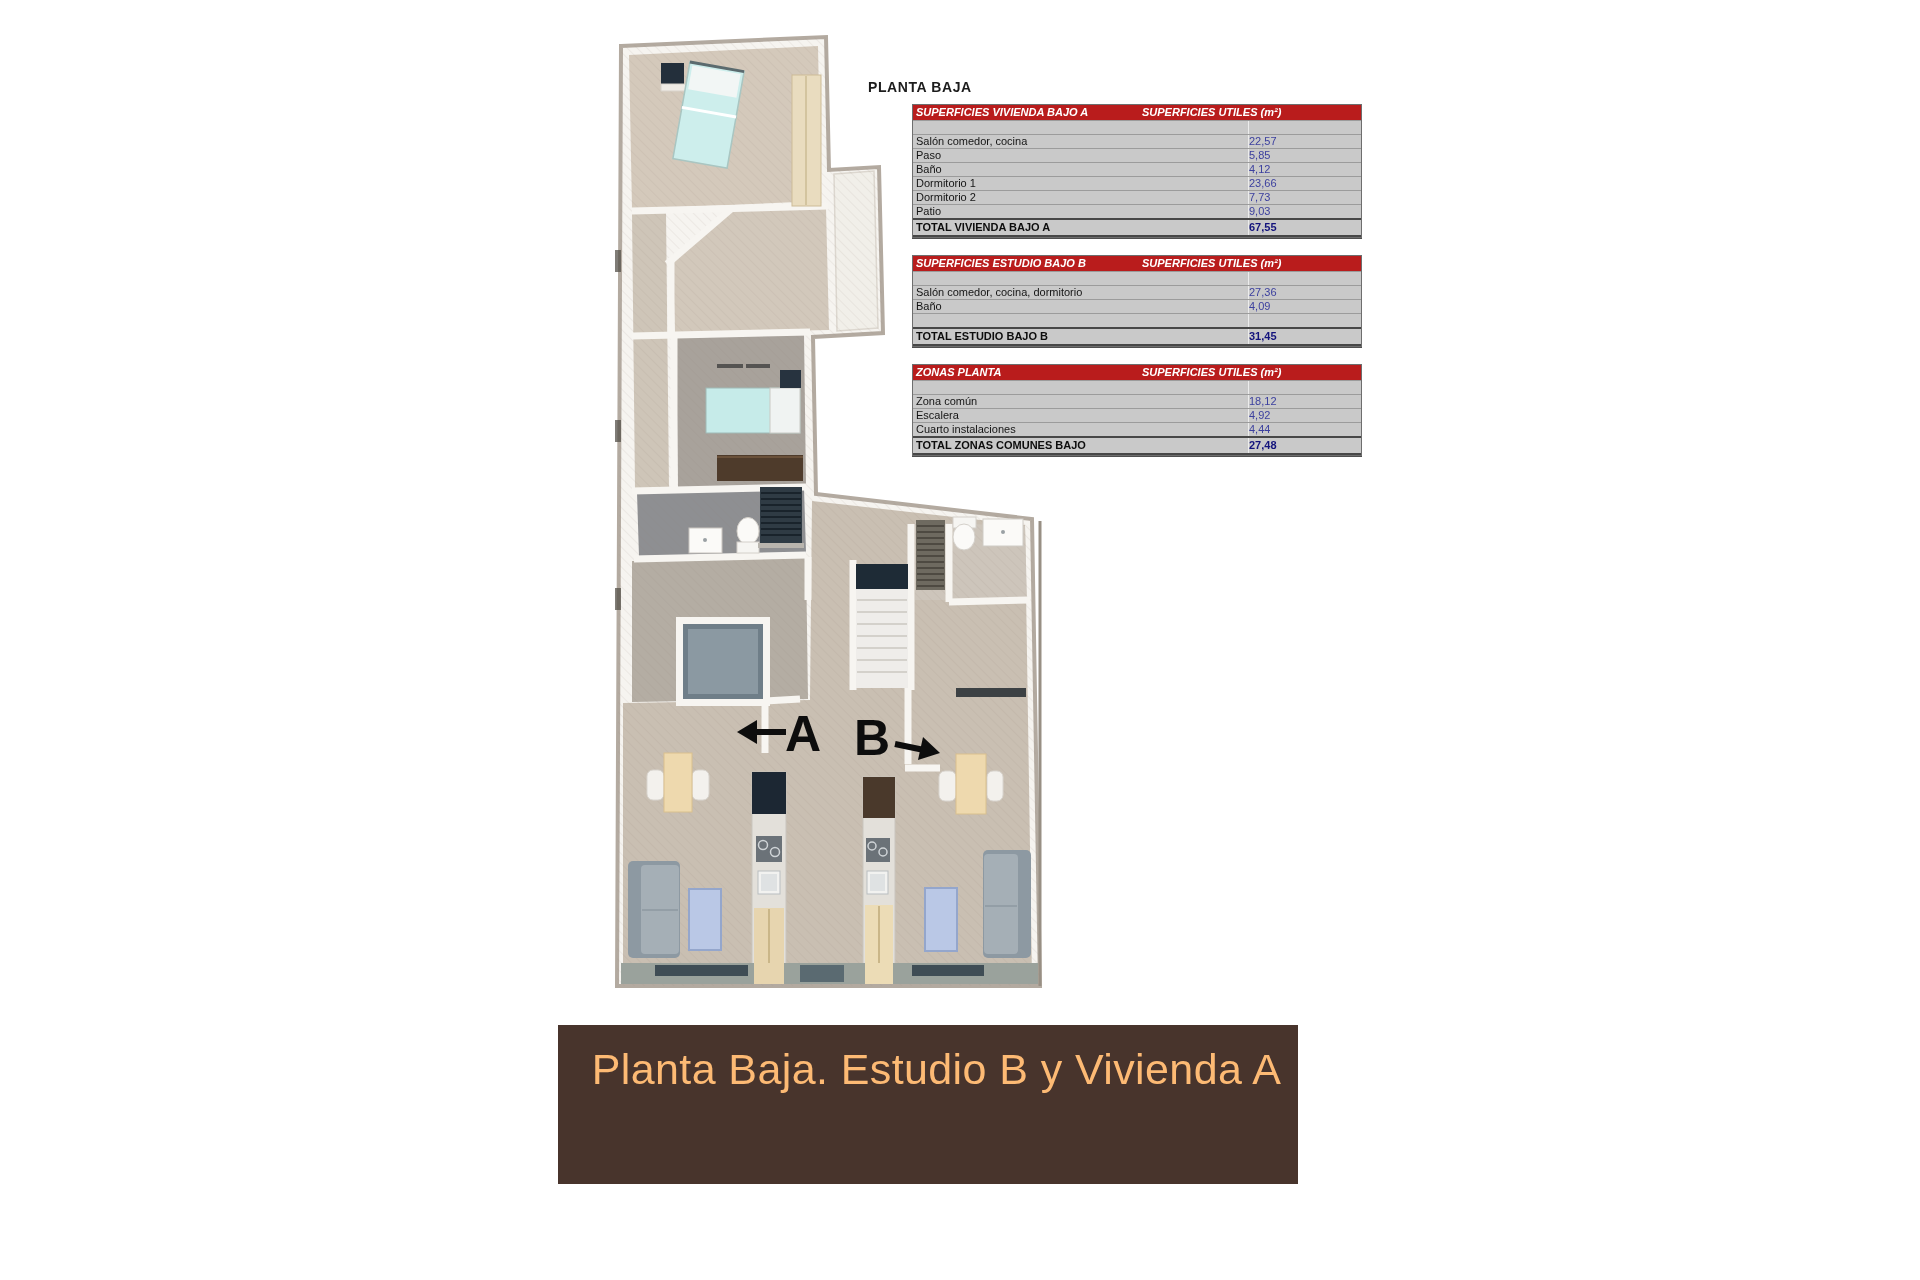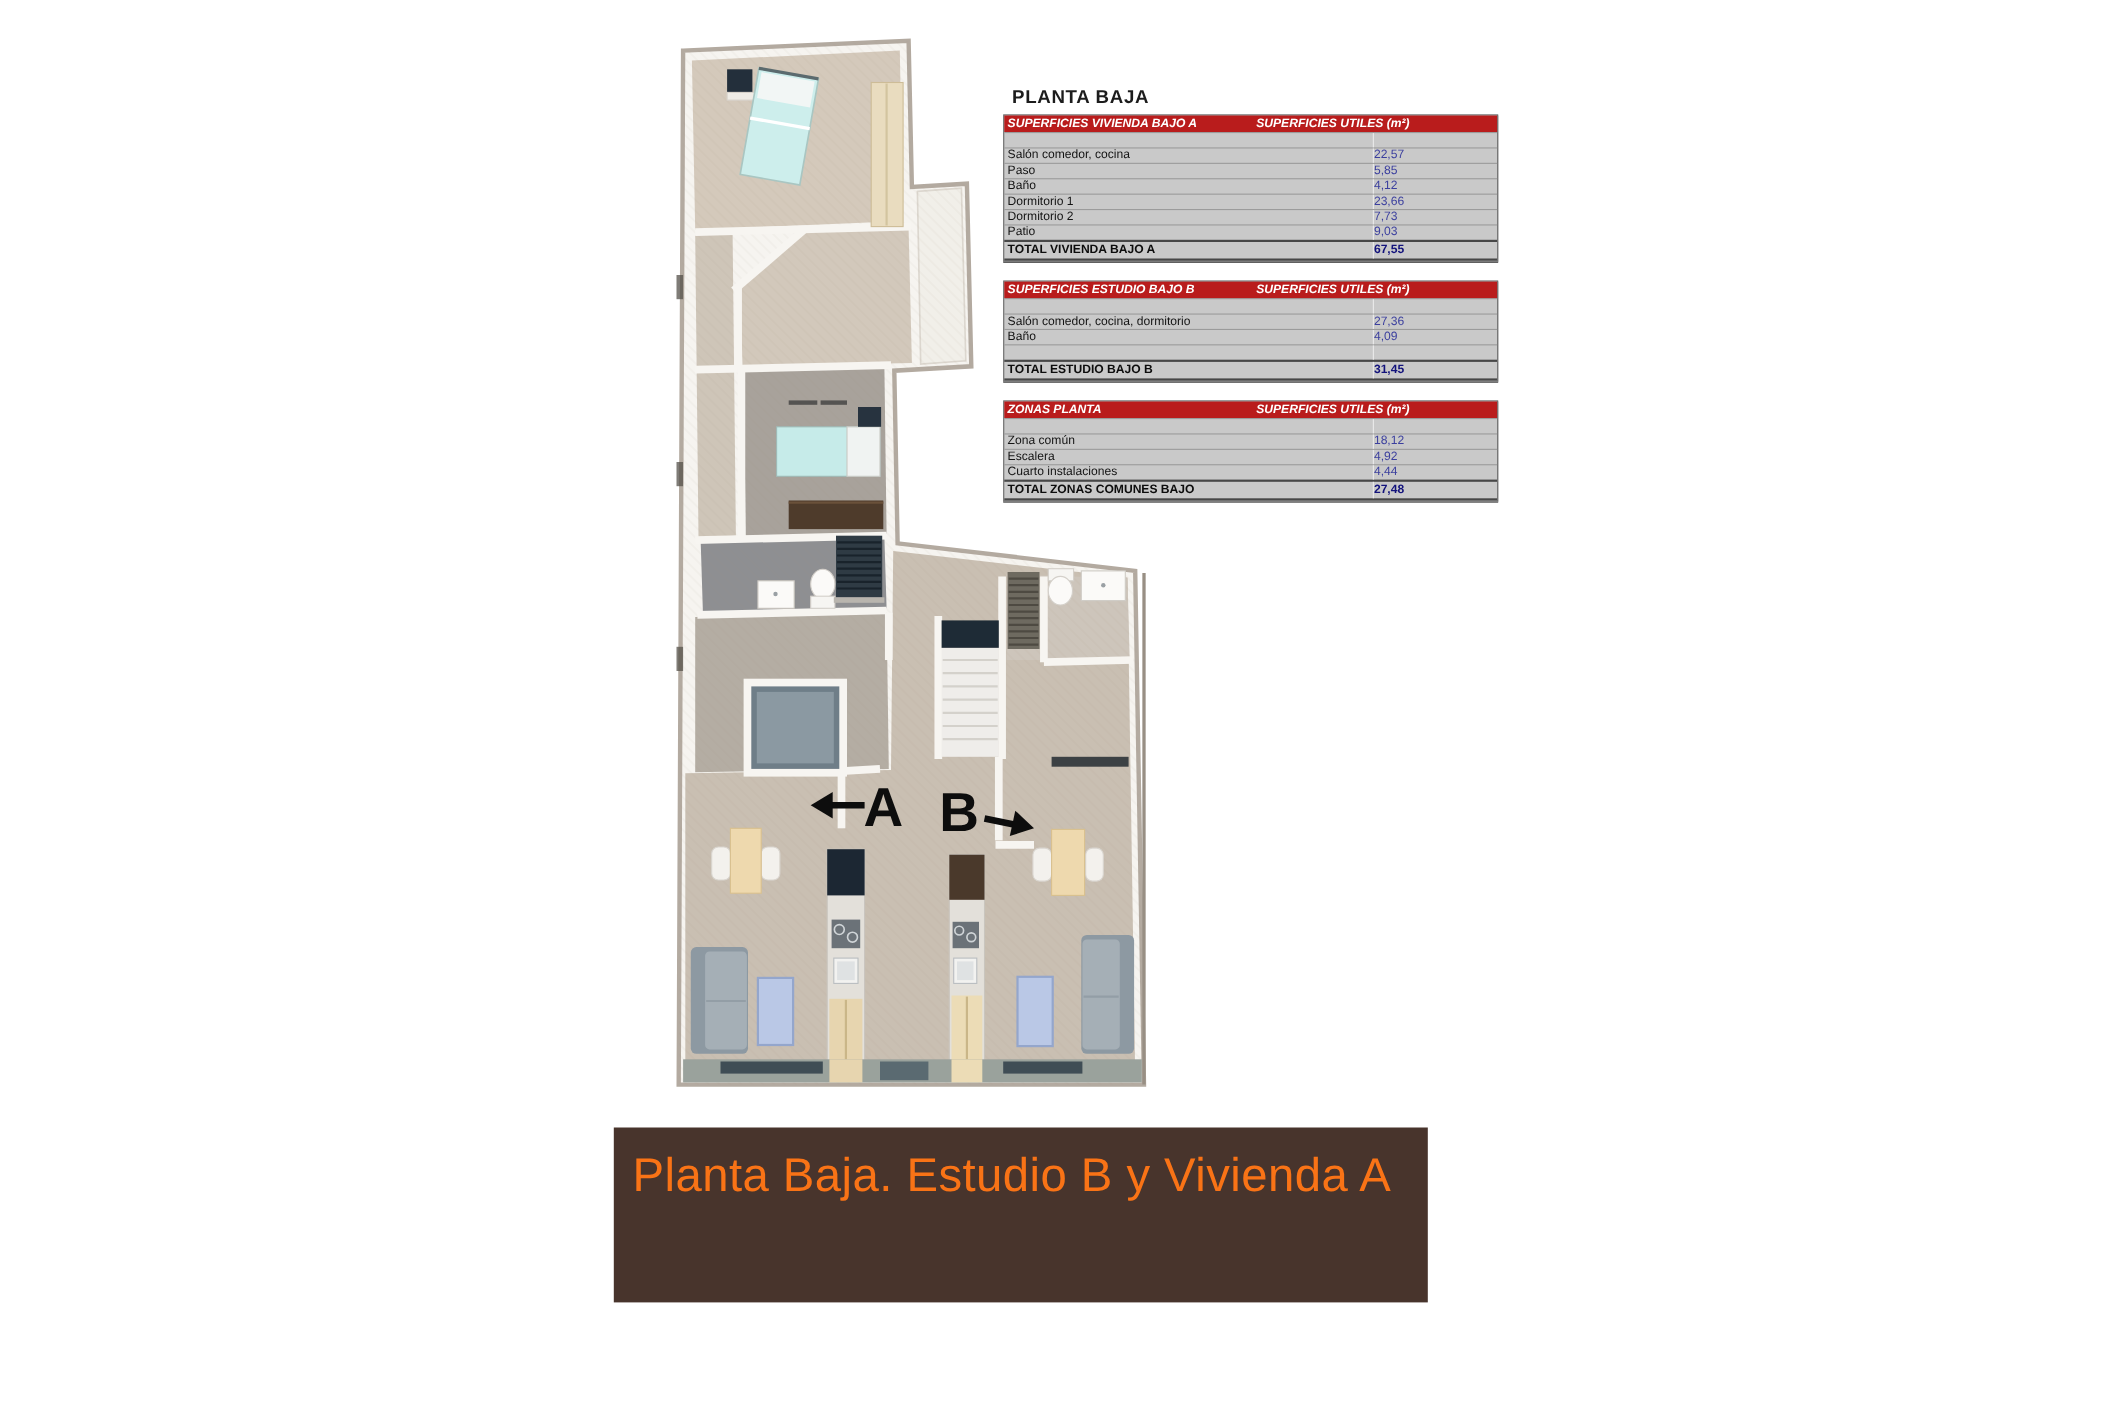--- a/index.html
+++ b/index.html
@@ -1,20 +1,20 @@
 <!DOCTYPE html>
 <html><head>
 <meta charset="utf-8">
 <style>
   html,body{margin:0;padding:0;background:#ffffff;}
   #stage{position:relative;width:1920px;height:1280px;background:#ffffff;overflow:hidden;
          font-family:"Liberation Sans",sans-serif;}
 
   
-  .plan-heading{position:absolute;left:920px;top:79px;font-size:17px;font-weight:bold;
+  .plan-heading{position:absolute;left:868px;top:79px;font-size:14px;font-weight:bold;
                 color:#1c1c1c;letter-spacing:.6px;}
 
   
   #tables-host{position:absolute;left:912px;top:104px;width:449px;}
   .stable{width:448px;margin-bottom:17px;background:#c9c9c9;border:1px solid #6e6e6e;
           box-shadow:0 1px 0 #4f4f4f;font-size:11px;}
   .thead{position:relative;height:15px;line-height:15px;background:#b91c1c;color:#ffffff;
          font-weight:bold;font-style:italic;padding-left:3px;white-space:nowrap;}
   .t-units{position:absolute;left:229px;top:0;}
   .trow{display:flex;height:13px;line-height:13px;border-top:1px solid #9b9b9b;}
@@ -25,21 +25,21 @@
   .trow.total{height:15px;line-height:15px;font-weight:bold;border-top:2px solid #474747;
               border-bottom:2px solid #474747;}
   .trow.total .t-label{color:#0d0d0d;}
   .trow.total .t-value{color:#13137c;margin-left:37px;}
 
   
   #plan{position:absolute;left:556px;top:24px;}
 
   
   .banner{position:absolute;left:558px;top:1025px;width:740px;height:159px;background:#48342c;}
-  .banner-text{padding:20px 0 0 17px;font-size:43px;color:#f97316;letter-spacing:.4px;}
+  .banner-text{padding:20px 0 0 17px;font-size:43px;color:#fdba74;letter-spacing:.4px;text-align:center;}
 </style>
 </head>
 <body>
 
 <div id="stage">
 
   <div class="plan-heading">PLANTA BAJA</div>
 
   <div id="tables-host">
       <div class="stable">

